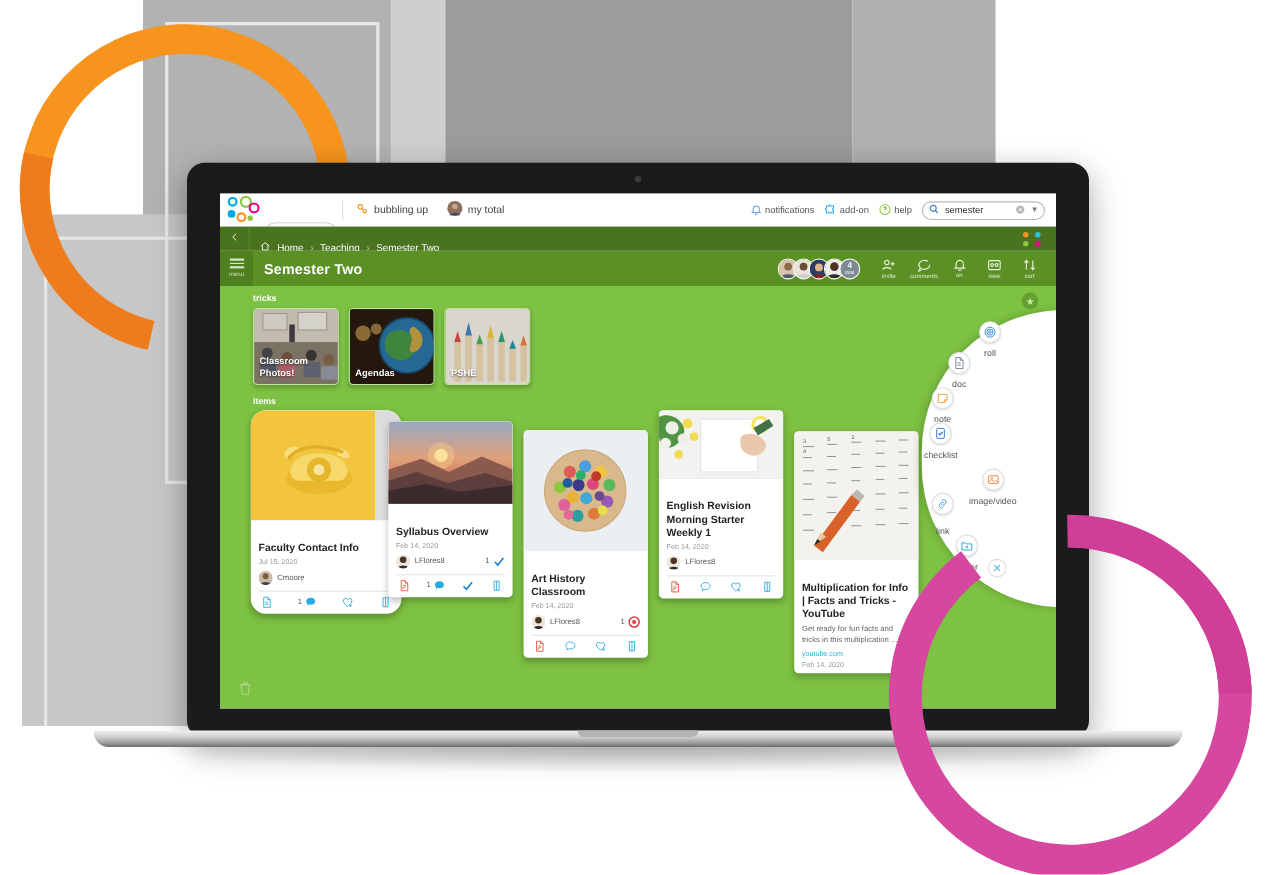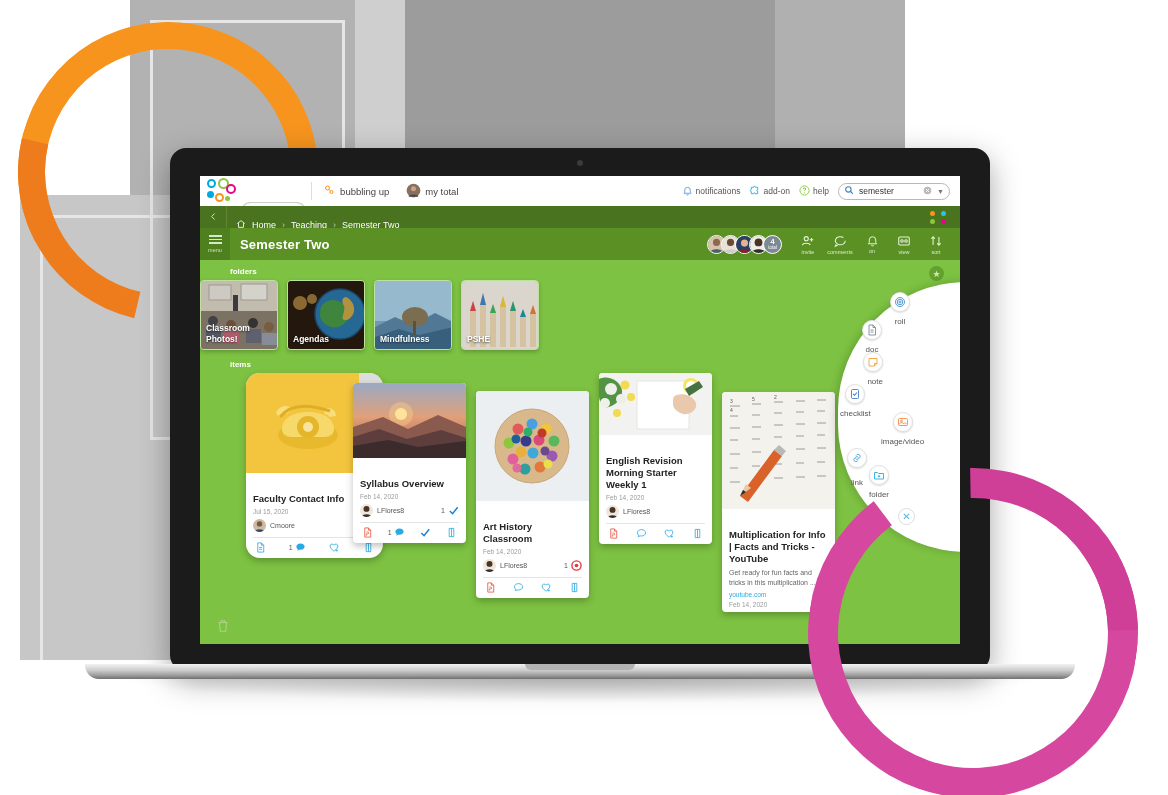--- a/index.html
+++ b/index.html
@@ -158,21 +158,21 @@
   .av.count { background:#7c8a93; color:#fff; font-size:6px; display:flex;flex-direction:column;align-items:center;justify-content:center; line-height:1; }
   .av.count b { font-size:7.5px; }
   .av.count span { font-size:4.5px; }
   .tbtn { width:32px; display:flex;flex-direction:column;align-items:center;gap:1px; color:#e2efd4; }
   .tbtn .lbl { font-size:5.5px; color:#d9ead0; }
 
   
   .content { position:absolute; left:0; top:84px; right:0; bottom:0; background:#7dc242; overflow:hidden; }
   .section-label { color:#fff; font-weight:bold; font-size:8px; padding: 7px 0 4px 30px; }
 
-  .folders { display:flex; gap:9px; }
+  .folders { display:flex; gap:9px; padding-left:30px; }
   .folder {
     width: 78px; height: 70px; border-radius:4px; overflow:hidden; position:relative;
     box-shadow: 0 2px 4px rgba(0,0,0,.22);
     border:1px solid rgba(255,255,255,.5);
   }
   .folder .ftitle {
     position:absolute; left:5px; bottom:4px; right:4px;
     color:#fff; font-size:8.5px; font-weight:bold; line-height:11px;
     text-shadow: 0 1px 2px rgba(0,0,0,.6);
   }
@@ -451,21 +451,21 @@
               </svg>
               <span class="lbl">sort</span>
             </div>
           </div>
         </div>
 
         <div class="content">
 
           <div class="star-badge">★</div>
 
-          <div class="section-label">folders</div>
+          <div class="section-label">tricks</div>
 
           <div class="folders">
             <div class="folder">
               <svg width="78" height="70" viewBox="0 0 78 70" preserveAspectRatio="none">
                 <rect width="78" height="70" fill="#c9bfae"></rect>
                 <rect x="0" y="0" width="78" height="30" fill="#ddd6c8"></rect>
                 <rect x="8" y="4" width="22" height="15" fill="#e9e6dd" stroke="#b7ae9f"></rect>
                 <rect x="40" y="3" width="26" height="16" fill="#f1efe8" stroke="#b7ae9f"></rect>
                 <rect x="0" y="30" width="78" height="40" fill="#8e8272"></rect>
                 <circle cx="12" cy="40" r="5" fill="#4a4a52"></circle>
@@ -489,32 +489,20 @@
                 <circle cx="24" cy="18" r="5" fill="#d8a855" opacity=".7"></circle>
                 <circle cx="52" cy="33" r="25" fill="#2f7fb5"></circle>
                 <path d="M40 20c8-3 16 2 20 8s-2 16-10 18-18-4-18-12 2-12 8-14z" fill="#4ea34c"></path>
                 <path d="M58 16c5 2 9 8 8 14s-6 10-10 9 2-10 0-14-3-8 2-9z" fill="#d8b24e"></path>
                 <circle cx="52" cy="33" r="25" fill="none" stroke="#1d5a85" stroke-width="1.5"></circle>
                 <rect x="0" y="0" width="78" height="70" fill="rgba(0,0,0,0.18)"></rect>
               </svg>
               <div class="ftitle">Agendas</div>
             </div>
 
-            <div class="folder">
-              <svg width="78" height="70" viewBox="0 0 78 70" preserveAspectRatio="none">
-                <rect width="78" height="70" fill="#a8cfe6"></rect>
-                <rect y="40" width="78" height="30" fill="#7fa9c9"></rect>
-                <path d="M0 46l20-10 18 8 22-12 18 9v29H0z" fill="#5b87a8"></path>
-                <path d="M0 56l24-8 20 6 34-8v24H0z" fill="#3f6b8c"></path>
-                <ellipse cx="40" cy="36" rx="13" ry="10" fill="#8a7a5a"></ellipse>
-                <rect x="38" y="40" width="3" height="14" fill="#6b5a40"></rect>
-                <rect x="0" y="0" width="78" height="70" fill="rgba(0,0,0,0.10)"></rect>
-              </svg>
-              <div class="ftitle">Mindfulness</div>
-            </div>
 
             <div class="folder">
               <svg width="78" height="70" viewBox="0 0 78 70" preserveAspectRatio="none">
                 <rect width="78" height="70" fill="#e8e3da"></rect>
                 <g>
                   <path d="M8 30l3-10 3 10v36H8z" fill="#e2cfab"></path>
                     <path d="M8 30l3-10 3 10z" fill="#d64a4a"></path>
                   <path d="M18 24l3-12 3 12v42h-6z" fill="#e2cfab"></path>
                     <path d="M18 24l3-12 3 12z" fill="#3f7fc1"></path>
                   <path d="M28 32l3-9 3 9v34h-6z" fill="#e2cfab"></path>
@@ -531,21 +519,21 @@
                 <rect x="0" y="0" width="78" height="70" fill="rgba(0,0,0,0.06)"></rect>
               </svg>
               <div class="ftitle">PSHE</div>
             </div>
           </div>
 
           <div class="section-label" style="padding-top:10px;">items</div>
 
           <div class="items-area">
 
-            <div class="card" style="left:46px; top:0px; width:137px;border-radius:14px;">
+            <div class="card" style="left:28px; top:0px; width:137px;border-radius:14px;">
               <div class="thumb" style="height:100px;">
                 <svg width="113" height="100" viewBox="0 0 113 100" preserveAspectRatio="none">
                   <rect width="113" height="100" fill="#f3c53e"></rect>
                   <ellipse cx="62" cy="62" rx="30" ry="14" fill="#e8b92c"></ellipse>
                   <path d="M36 56c0-10 10-17 26-17s26 7 26 17c0 5-4 8-10 8H46c-6 0-10-3-10-8z" fill="#f6d96a"></path>
                   <circle cx="62" cy="54" r="11" fill="#e5b629"></circle>
                   <circle cx="62" cy="54" r="5" fill="#f8e59b"></circle>
                   <path d="M30 40c3-8 12-9 16-4l-5 5c-3-2-7-1-8 3z" fill="#f8dd7c"></path>
                   <path d="M78 36c6-3 12 1 12 7l-7 1c0-2-2-3-4-2z" fill="#f8dd7c"></path>
                   <path d="M34 44q14-18 50-6" stroke="#e0ae25" stroke-width="3" fill="none"></path>
@@ -854,58 +842,58 @@
             <div class="ritem" style="left:24px; top:38px;">
               <span class="ricon">
                 <svg width="12" height="12" viewBox="0 0 24 24" fill="none" stroke="#7a8a96" stroke-width="1.8">
                   <path d="M6 2h8l5 5v15H6z"></path>
                     <path d="M14 2v5h5"></path>
                     <path d="M9 12h6M9 16h6"></path>
                 </svg>
               </span>
               <span class="rlabel">doc</span>
             </div>
-            <div class="ritem" style="left:25px; top:70px;align-items:flex-end;">
+            <div class="ritem" style="left:9px; top:70px;">
               <span class="ricon">
                 <svg width="12" height="12" viewBox="0 0 24 24" fill="none" stroke="#f0a23a" stroke-width="1.8">
                   <path d="M4 5h16v10l-5 5H4z"></path>
                     <path d="M20 15h-5v5"></path>
                 </svg>
               </span>
               <span class="rlabel">note</span>
             </div>
             <div class="ritem" style="left:2px; top:102px;">
               <span class="ricon">
                 <svg width="12" height="12" viewBox="0 0 24 24" fill="none" stroke="#3f7fd0" stroke-width="1.8">
                   <rect x="5" y="3" width="14" height="18" rx="2"></rect>
                     <path d="M8.5 12l2.5 2.5L16 9" stroke-width="2.2"></path>
                 </svg>
               </span>
               <span class="rlabel">checklist</span>
             </div>
-            <div class="ritem" style="left:2px; top:130px;margin-left:41px;">
+            <div class="ritem" style="left:2px; top:144px;margin-left:41px;">
               <span class="ricon">
                 <svg width="12" height="12" viewBox="0 0 24 24" fill="none" stroke="#f08a4a" stroke-width="1.8">
                   <rect x="3" y="5" width="18" height="14" rx="2"></rect>
                     <circle cx="9" cy="10" r="1.8"></circle>
                     <path d="M4 17l5-5 4 4 3-3 4 4"></path>
                 </svg>
               </span>
               <span class="rlabel">image/video</span>
             </div>
             <div class="ritem" style="left:9px; top:166px;gap:10px;">
               <span class="ricon">
                 <svg width="12" height="12" viewBox="0 0 24 24" fill="none" stroke="#4a9fd8" stroke-width="1.8">
                   <path d="M9 13a4 4 0 0 0 6 .5l2-2a4 4 0 0 0-5.7-5.7l-1 1"></path>
                   <path d="M15 11a4 4 0 0 0-6-.5l-2 2a4 4 0 0 0 5.7 5.7l1-1"></path>
                 </svg>
               </span>
               <span class="rlabel">link</span>
             </div>
-            <div class="ritem" style="left:31px; top:183px;">
+            <div class="ritem" style="left:31px; top:204px;">
               <span class="ricon">
                 <svg width="12" height="12" viewBox="0 0 24 24" fill="none" stroke="#29abe2" stroke-width="1.8">
                   <path d="M3 7h6l2 2h10v11H3z"></path>
                     <path d="M12 12v5M9.5 14.5h5"></path>
                 </svg>
               </span>
               <span class="rlabel">folder</span>
             </div>
             <div class="rclose" style="left:60px; top:226px;">✕</div>
           </div>

